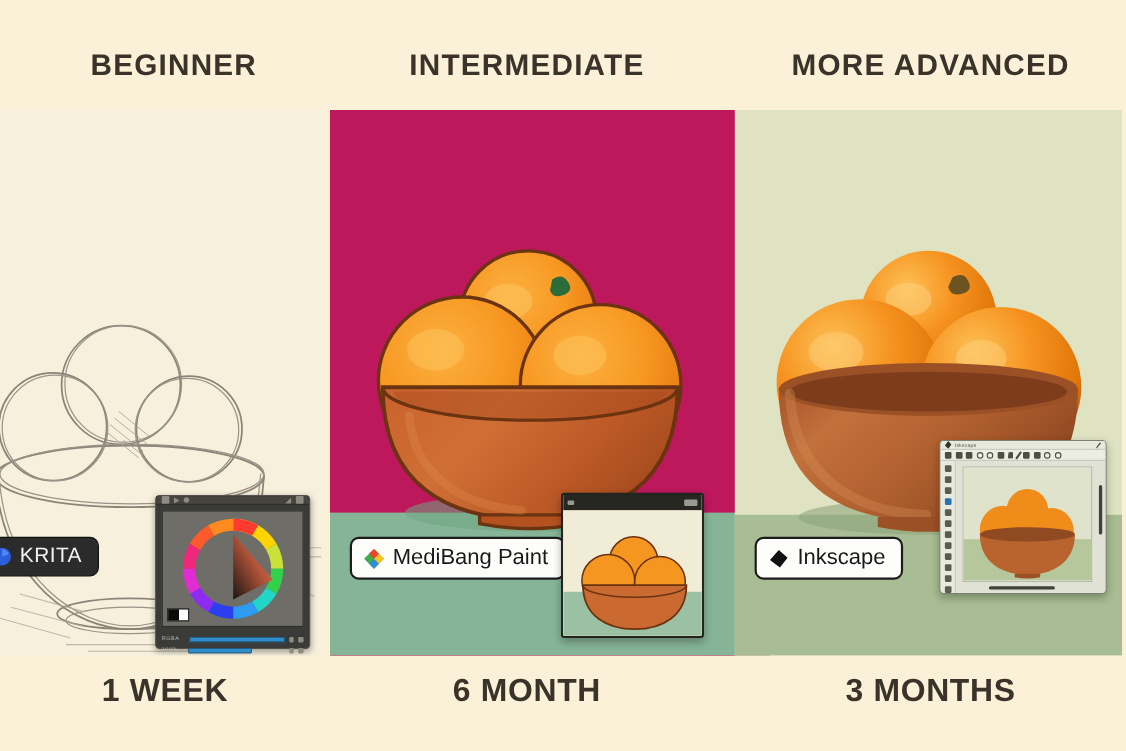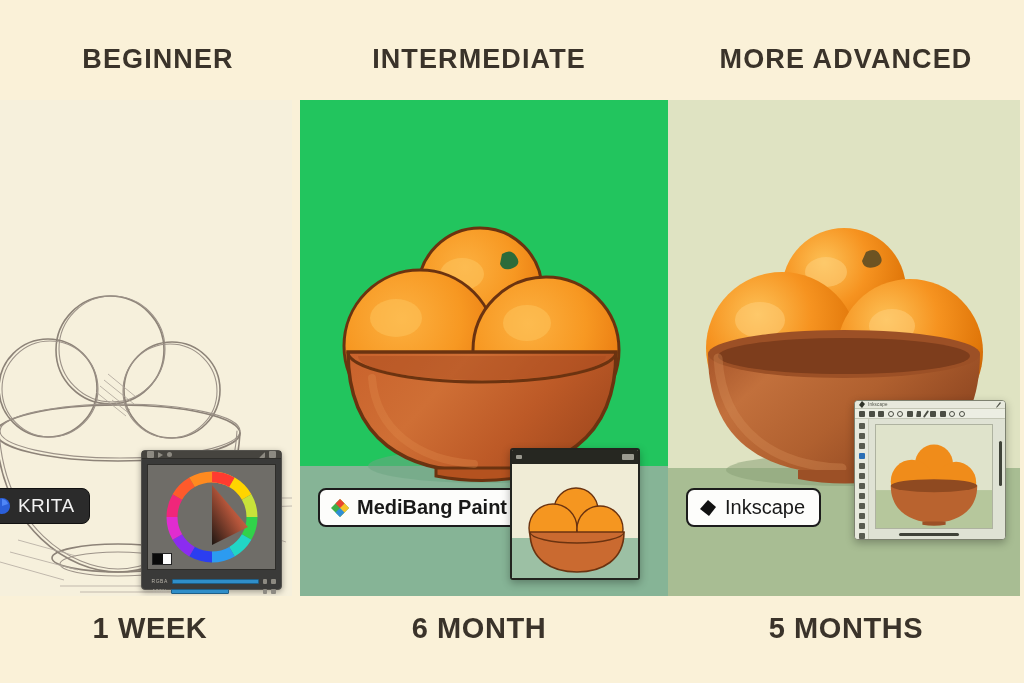--- a/index.html
+++ b/index.html
@@ -28,22 +28,22 @@
     position: absolute; top: 16px;
     font-size: 29px; font-weight: 700; letter-spacing: 0.6px;
     color: #3a332a; text-align: center; white-space: nowrap;
   }
   .f1 { left: 0;   width: 300px; }
   .f2 { left: 300px; width: 358px; }
   .f3 { left: 668px; width: 356px; }
 
   
   .panel { position: absolute; top: 100px; height: 496px; overflow: hidden; }
-  .p1 { left: 0;   width: 292px; background: #f6f0dc; text-align: right; }
-  .p2 { left: 300px; width: 400px; background: #22c55e; font-weight: bold; }
+  .p1 { left: 0;   width: 292px; background: #f6f0dc; }
+  .p2 { left: 300px; width: 400px; background: #be185d; }
   .p3 { left: 668px; width: 352px; background: #dfe3c2; }
 
   .table-plane { position: absolute; left: 0; right: 0; bottom: 0; }
   .p2 .table-plane { height: 130px; background: #86b496; }
   .p3 .table-plane { height: 128px; background: #a8bd93; }
 
   
   .sketch { position: absolute; left: 0; top: 0; width: 292px; height: 496px; }
 
   
@@ -427,16 +427,16 @@
           <span class="ink-vscroll"></span>
           <span class="ink-hscroll"></span>
         </div>
       </div>
     </div>
   </div>
 
   <div class="footer-row">
     <div class="footlabel f1">1 WEEK</div>
     <div class="footlabel f2">6 MONTH</div>
-    <div class="footlabel f3">5 MONTHS</div>
+    <div class="footlabel f3">3 MONTHS</div>
   </div>
 
 </div>
 
 </body></html>

